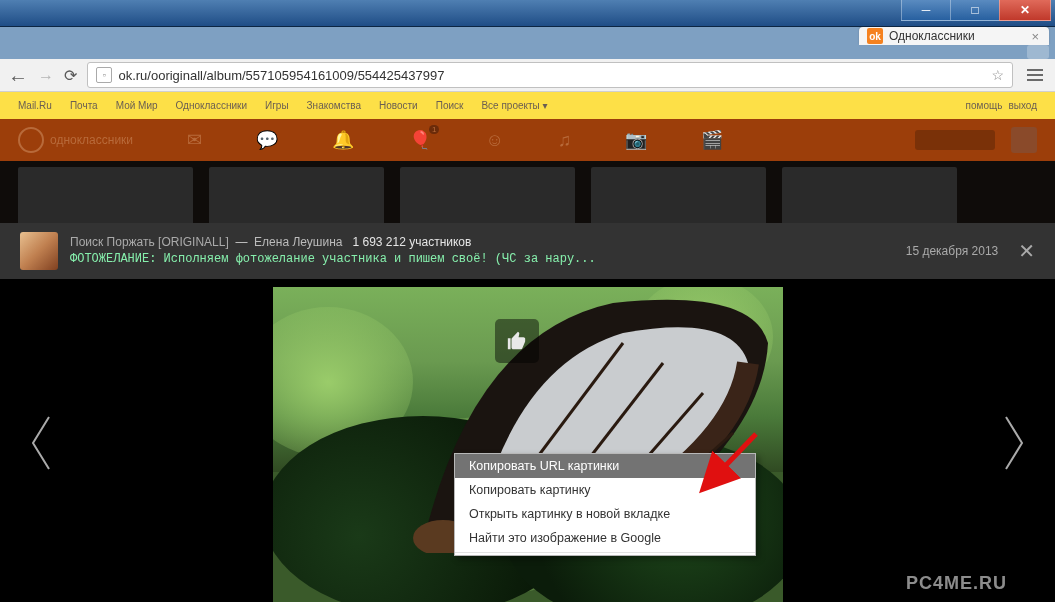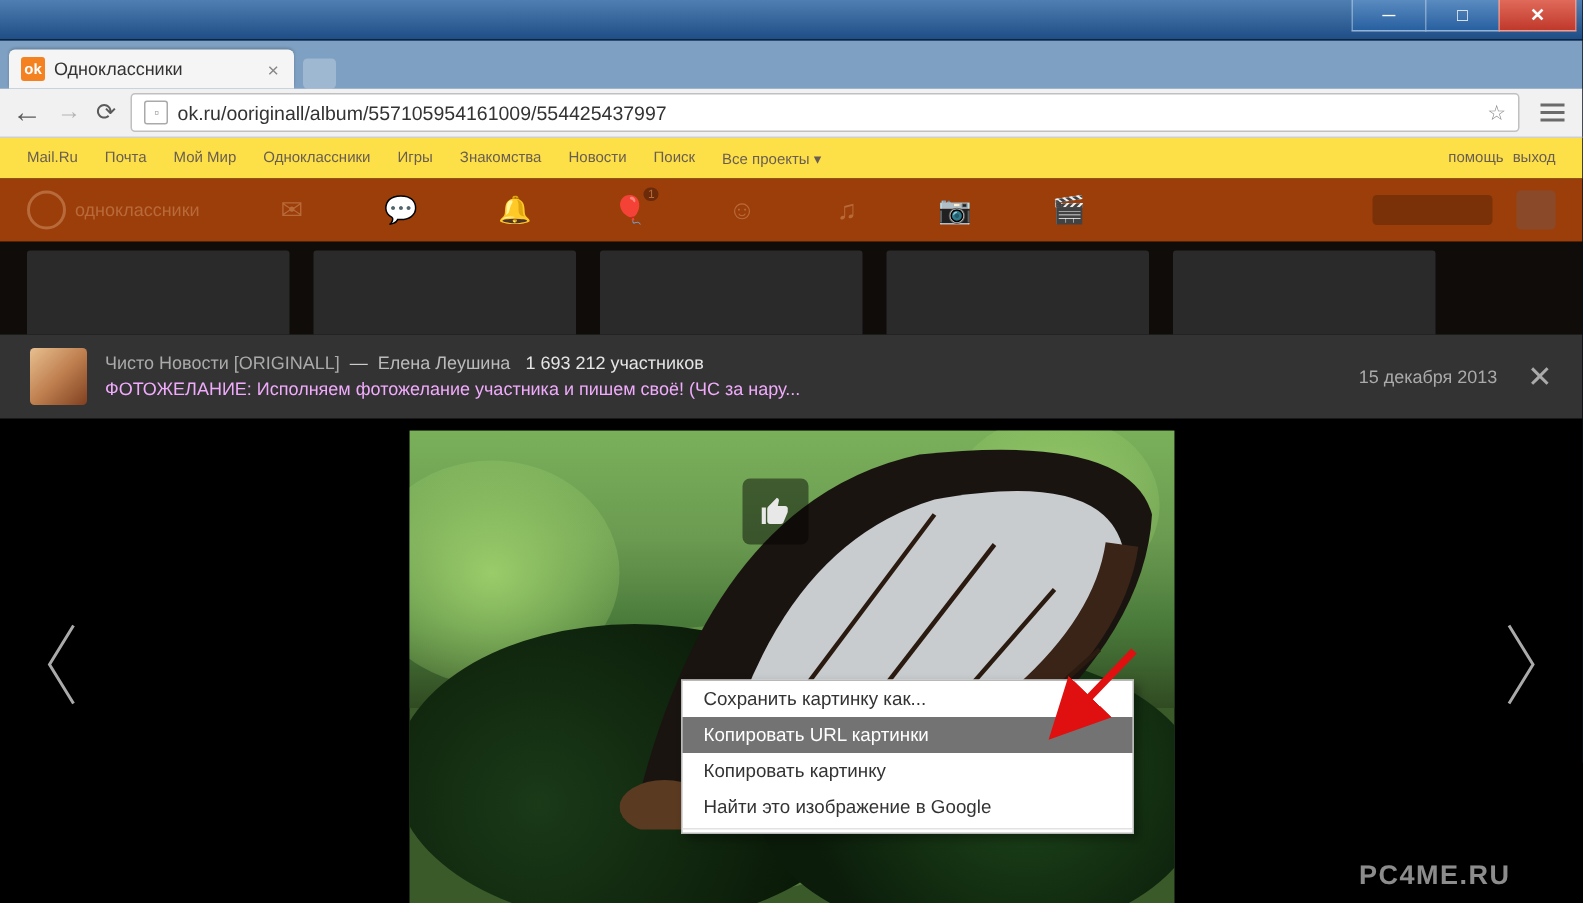--- a/index.html
+++ b/index.html
@@ -2,21 +2,21 @@
 <html><head>
 <meta charset="utf-8">
 <style>
 html,body{margin:0;padding:0;font-family:"Segoe UI",Tahoma,Arial,sans-serif;font-size:12px;overflow:hidden;background:#000;}
 .window{width:1055px;height:602px;background:linear-gradient(#1f4d86,#1f4d86);display:flex;flex-direction:column;}
 .titlebar{height:26px;background:linear-gradient(#4f7fb2,#1f4d86);position:relative;border-bottom:1px solid #0c2542;}
 .win-btns{position:absolute;right:4px;top:0;display:flex;}
 .wbtn{width:48px;height:20px;display:flex;align-items:center;justify-content:center;border:1px solid rgba(255,255,255,.35);border-top:none;margin-left:-1px;color:#fff;font-weight:bold;font-size:12px;}
 .wbtn.min,.wbtn.max{background:linear-gradient(#5a8bc0,#2860a0);}
 .wbtn.cls{background:linear-gradient(#e06a5a,#c0392b);width:50px;}
-.tabstrip{height:32px;background:#7ea0c2;display:flex;align-items:flex-end;padding:0 6px;}
+.tabstrip{height:32px;background:#7ea0c2;display:flex;align-items:flex-end;padding:0 6px;flex-direction:column;}
 .tab{background:#f5f5f5;height:26px;border-radius:4px 4px 0 0;display:flex;align-items:center;padding:0 10px 0 8px;width:172px;box-shadow:0 -1px 2px rgba(0,0,0,.2);}
 .favicon{width:16px;height:16px;background:#f58220;border-radius:2px;margin-right:6px;display:flex;align-items:center;justify-content:center;color:#fff;font-size:10px;font-weight:bold;}
 .tab-title{flex:1;font-size:12px;color:#333;white-space:nowrap;overflow:hidden;text-overflow:ellipsis;}
 .tab-x{color:#888;font-size:13px;margin-left:6px;}
 .newtab{width:22px;height:20px;background:rgba(255,255,255,.25);margin-left:6px;border-radius:3px;}
 .navbar{height:32px;background:#f1f1f1;border-bottom:1px solid #cfcfcf;display:flex;align-items:center;padding:0 8px;gap:10px;}
 .nav-icon{color:#5a5a5a;font-size:16px;}
 .nav-back{color:#5a5a5a;font-size:20px;}
 .urlbox{flex:1;height:24px;border:1px solid #c0c0c0;border-radius:3px;background:#fff;display:flex;align-items:center;padding:0 8px;}
 .page-ic{width:14px;height:14px;border:1px solid #aaa;border-radius:2px;margin-right:6px;display:flex;align-items:center;justify-content:center;font-size:9px;color:#888;}
@@ -38,21 +38,21 @@
 .thumbs{height:60px;background:#0f0c0a;display:flex;gap:16px;padding:6px 18px;}
 .thumb{width:175px;background:#2a2a2a;border-radius:2px;}
 .photo-overlay{position:absolute;left:0;right:0;top:131px;bottom:0;background:#000;}
 .ov-header{height:56px;background:#333;display:flex;align-items:center;padding:0 20px;}
 .ov-av{width:38px;height:38px;background:linear-gradient(135deg,#e8c090,#c08050,#804020);border-radius:3px;margin-right:12px;flex-shrink:0;}
 .ov-meta{flex:1;color:#ccc;font-size:12px;line-height:1.4;}
 .ov-meta .l1{white-space:nowrap;}
 .ov-meta .grp{color:#aaa;}
 .ov-meta .auth{color:#bbb;}
 .ov-meta .mem{color:#e5e5e5;}
-.ov-meta .l2{color:#f0abfc;}
+.ov-meta .l2{color:#86efac;font-family:Liberation Mono, monospace;}
 .ov-date{color:#aaa;font-size:12px;margin-right:20px;white-space:nowrap;}
 .ov-close{color:#aaa;font-size:20px;}
 .ov-body{position:absolute;left:0;right:0;top:60px;bottom:0;display:flex;align-items:center;}
 .nav-arr{width:80px;display:flex;align-items:center;justify-content:center;color:#888;font-size:38px;cursor:pointer;}
 .nav-arr svg{stroke:#aaa;stroke-width:2;fill:none;}
 .photo-area{flex:1;position:relative;height:100%;display:flex;align-items:flex-start;justify-content:center;}
 .photo{margin-top:4px;width:510px;height:100%;position:relative;background:#3a5a2a;overflow:hidden;}
 .sky{position:absolute;left:0;right:0;top:0;height:58%;background:linear-gradient(180deg,#7ab05a 0%,#6a9a50 40%,#4a7a3a 70%,#304a22 100%);}
 .leaf-blur{position:absolute;border-radius:50%;background:radial-gradient(#9acc6a, rgba(90,140,60,0));}
 .lb1{width:170px;height:150px;left:-30px;top:20px;}
@@ -151,21 +151,21 @@
       <div class="thumb"></div>
       <div class="thumb"></div>
       <div class="thumb"></div>
     </div>
 
     <div class="photo-overlay">
       <div class="ov-header">
         <div class="ov-av"></div>
         <div class="ov-meta">
           <div class="l1">
-            <span class="grp">Чисто Новости [ORIGINALL]</span>
+            <span class="grp">Поиск Поржать [ORIGINALL]</span>
             &nbsp;<span>—</span>&nbsp;
             <span class="auth">Елена Леушина</span>
             &nbsp;&nbsp;<span class="mem">1 693 212 участников</span>
           </div>
           <div class="l2">ФОТОЖЕЛАНИЕ: Исполняем фотожелание участника и пишем своё! (ЧС за нару...</div>
         </div>
         <div class="ov-date">15 декабря 2013</div>
         <div class="ov-close">✕</div>
       </div>
 
@@ -211,28 +211,28 @@
         </div>
         <div class="nav-arr">
           <svg width="26" height="60">
               <polyline points="4,4 20,30 4,56"></polyline>
             </svg>
         </div>
       </div>
     </div>
 
     <div class="ctxmenu">
-      <div class="itm">
-          <span>Сохранить картинку как...</span>
-        </div>
       <div class="itm sel">
           <span>Копировать URL картинки</span>
         </div>
       <div class="itm">
           <span>Копировать картинку</span>
+        </div>
+      <div class="itm">
+          <span>Открыть картинку в новой вкладке</span>
         </div>
       <div class="itm">
           <span>Найти это изображение в Google</span>
         </div>
       <div class="sep"></div>
 
     </div>
 
     <svg class="red-arrow" width="70" height="70">
       <defs>

